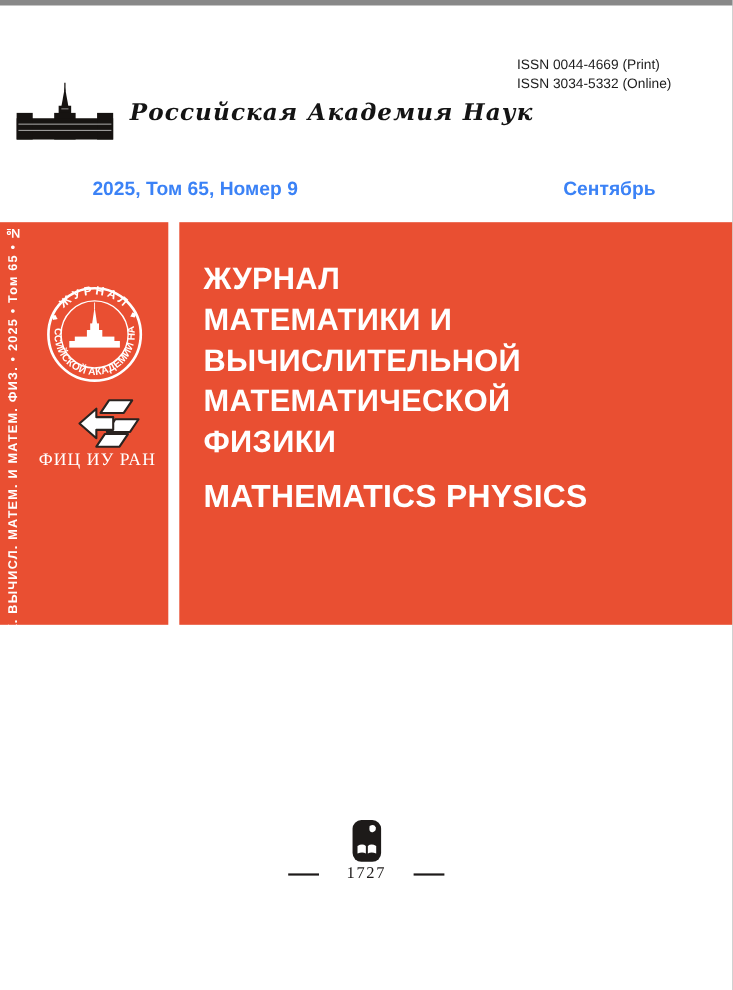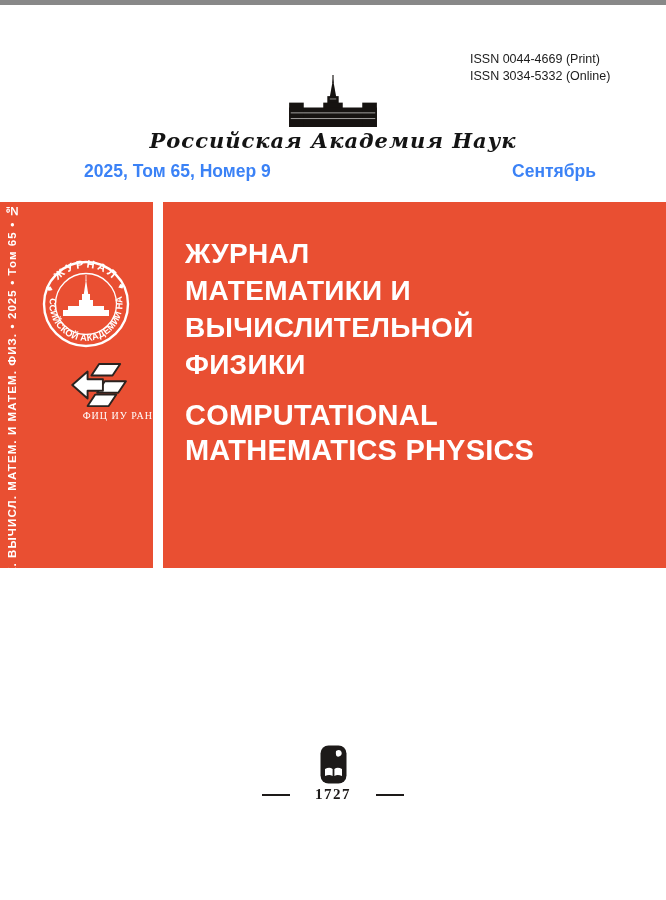--- a/index.html
+++ b/index.html
@@ -9,21 +9,21 @@
     background:#ffffff; overflow:hidden; color:#161616;
   }
 
   
   .issn {
     position:absolute; top:46px; left:470px;
     font-size:12.5px; line-height:17px; color:#1c1c1c;
   }
   .ras-logo {
     position:absolute; top:70px; left:0; width:100%;
-    display:flex; flex-direction:column; align-items:center;text-align:center;
+    display:flex; flex-direction:row; align-items:center;text-align:center;
   }
   .ras-building { width:118px; height:52px; }
   .ras-script {
     margin-top:1px;
     font-family:"DejaVu Serif", serif; font-style:italic; font-weight:600;
     font-size:21px; letter-spacing:1px; color:#141414;
   }
   .issue-row {
     position:absolute; top:156px; left:84px; right:70px;
     display:flex; justify-content:space-between;
@@ -43,37 +43,37 @@
     font-size:11.5px; font-weight:700; letter-spacing:1.1px;
     color:#ffffff; white-space:nowrap;
   }
 
   .emblem { position:absolute; left:42px; top:58px; width:88px; height:88px; }
   .emblem text { fill:#ffffff; font-family:"Liberation Sans", sans-serif; font-weight:700; }
 
   .frc-logo { position:absolute; left:70px; top:160px; width:62px; height:46px; }
   .frc-label {
     position:absolute; top:208px; left:0; width:100%; padding-left:24px;
-    text-align:right; font-family:"Liberation Serif", serif;
-    font-size:10px; letter-spacing:1px; color:#ffffff; white-space:nowrap;
+    text-align:center; font-family:"Liberation Serif", serif;
+    font-size:16px; letter-spacing:1px; color:#ffffff; white-space:nowrap;
   }
 
   .title-ru { color:#ffffff; font-weight:700; font-size:28px; line-height:37px; letter-spacing:0.3px; }
   .title-en { margin-top:15px; color:#ffffff; font-weight:700; font-size:29px; line-height:35px; letter-spacing:0.2px; }
 
   
   .nauka { position:absolute; top:740px; left:0; width:100%; display:flex; flex-direction:column; align-items:center; }
   .nauka-badge { width:27px; height:39px; }
   .nauka-name {
     margin-top:7px; font-family:"Liberation Serif", serif; font-weight:700;
     font-size:24px; letter-spacing:2px; color:#1d1a19;
   }
   .nauka-year {
     margin-top:2px; display:flex; align-items:center; gap:25px;
-    font-family:"Liberation Serif", serif; font-weight:700;
+    font-family:"Liberation Serif", serif; font-weight:400;
     font-size:15px; letter-spacing:1.5px; color:#1d1a19;
   }
   .nauka-dash { width:28px; height:2px; background:#1d1a19; }
 </style>
 </head>
 <body>
 
 <div class="page">
 
   <div class="issn">
@@ -146,24 +146,24 @@
       <div class="frc-label">ФИЦ ИУ РАН</div>
     </div>
 
     <div class="band-gap"></div>
 
     <div class="band-main">
       <div class="title-ru">
         <div>ЖУРНАЛ</div>
         <div>МАТЕМАТИКИ И</div>
         <div>ВЫЧИСЛИТЕЛЬНОЙ</div>
+        <div>МАТЕМАТИЧЕСКОЙ</div>
         <div>ФИЗИКИ</div>
       </div>
       <div class="title-en">
-        <div>COMPUTATIONAL</div>
         <div>MATHEMATICS PHYSICS</div>
       </div>
     </div>
   </div>
 
   <div class="nauka">
     <svg class="nauka-badge" viewBox="0 0 27 39">
       <rect x="0.5" y="0.5" width="26" height="38" rx="8" fill="#1d1a19"></rect>
       <path d="M16 6 q4 -2.5 5.5 1 q1 3 -2.5 4.5 q-4 1 -3 -5.5 Z" fill="#ffffff"></path>
       <path d="M5 24 Q9.5 21.5 12.6 24 L12.6 31 Q9.5 28.8 5 31 Z" fill="#ffffff"></path>

